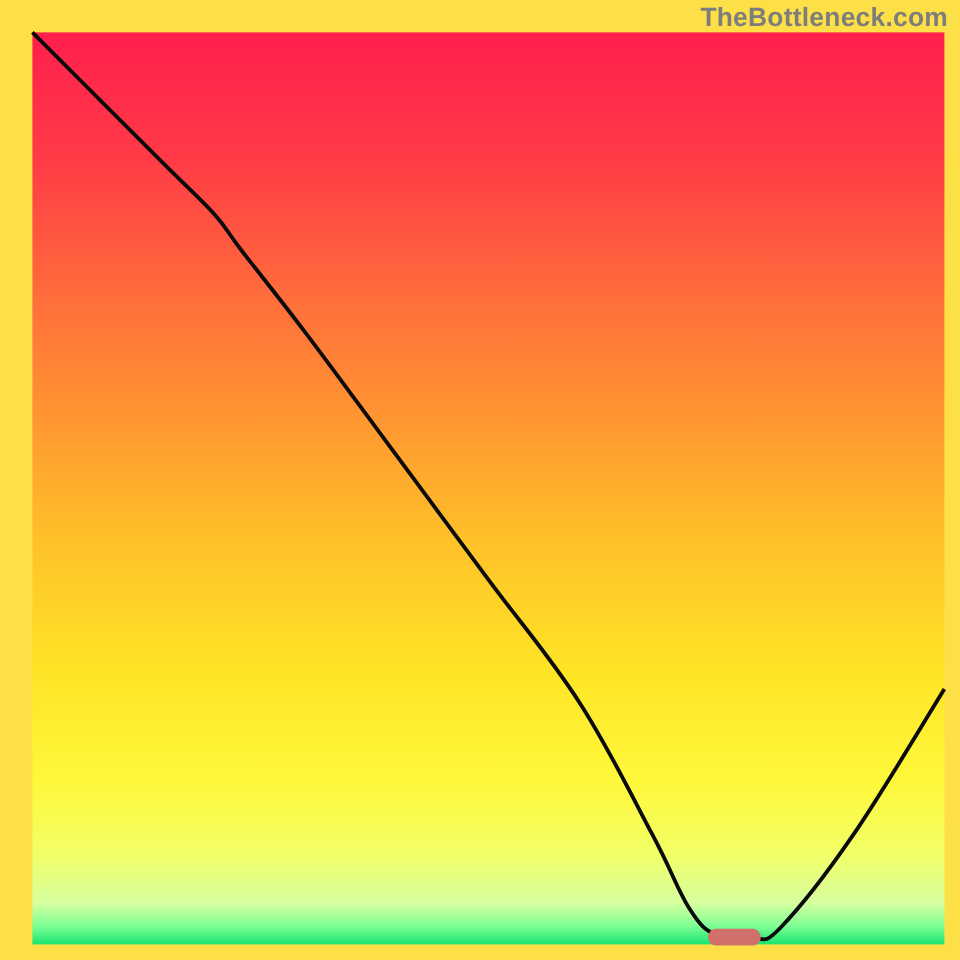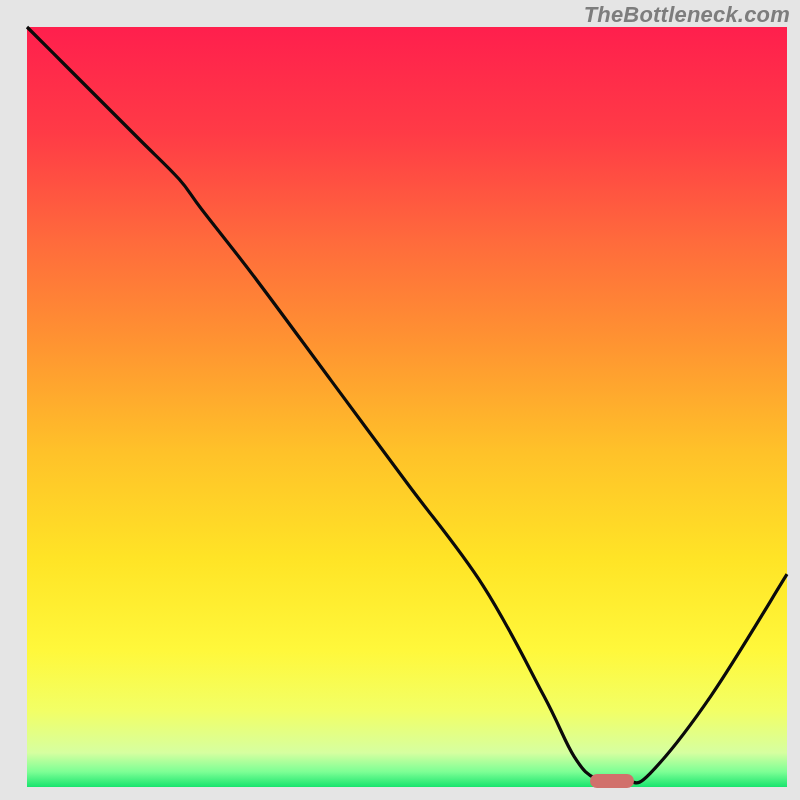--- a/index.html
+++ b/index.html
@@ -7,22 +7,21 @@
     padding: 0;
     width: 800px;
     height: 800px;
     background: #000;
     overflow: hidden;
   }
   .frame {
     position: relative;
     width: 800px;
     height: 800px;
-    background: #e5e5e5;
-    font-style: italic;
+    background: #fde047;
   }
   .plot-area {
     position: absolute;
     box-sizing: border-box;
   }
   .watermark {
     position: absolute;
     top: 2px;
     right: 10px;
     font-family: Arial, sans-serif;

